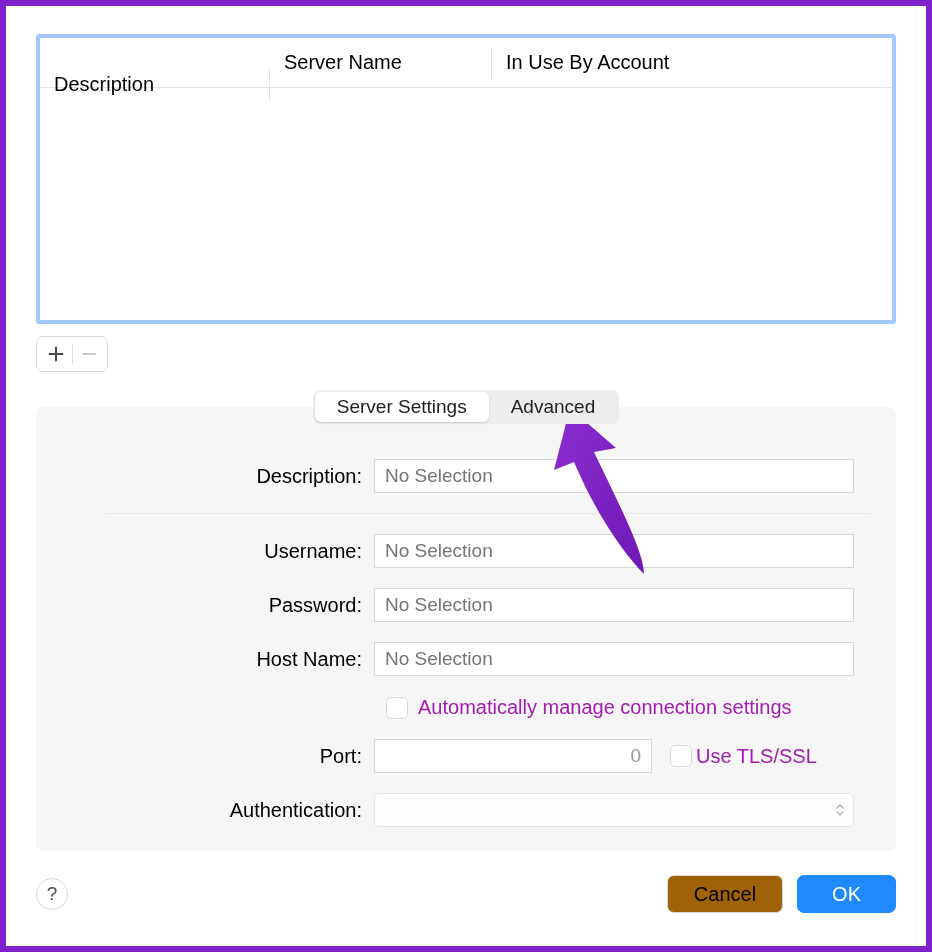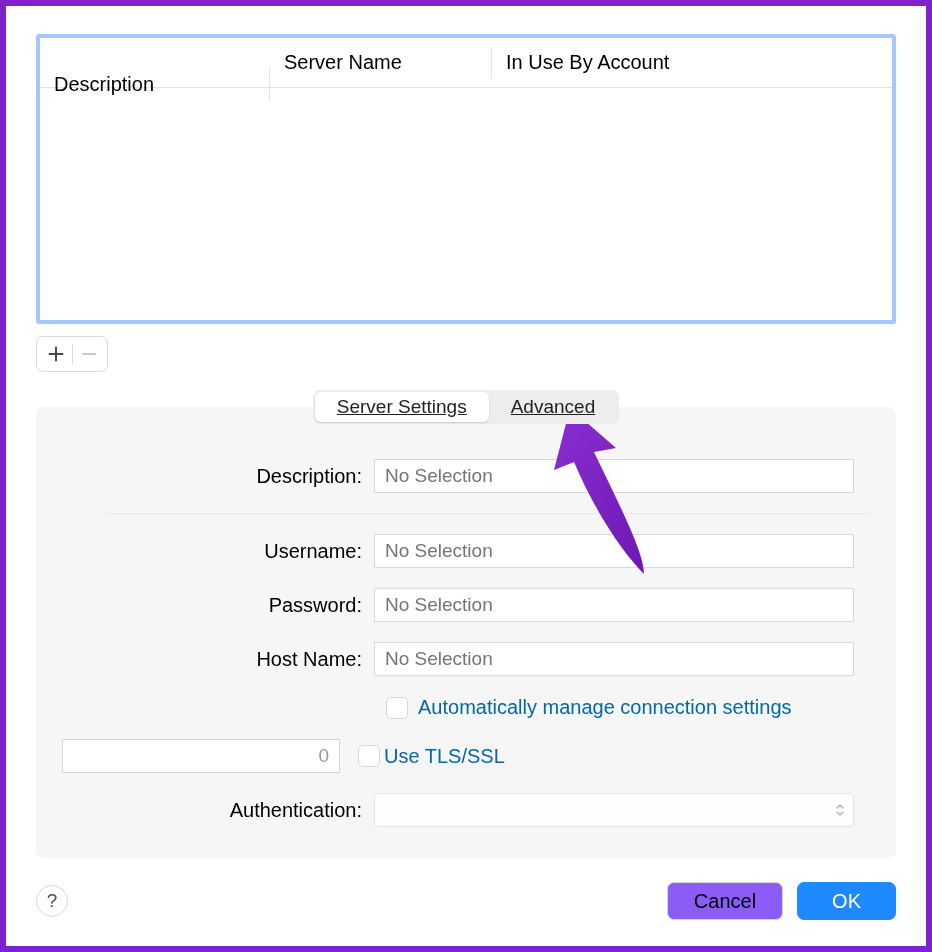--- a/index.html
+++ b/index.html
@@ -92,21 +92,20 @@
     height: 34px;
   }
   .seg .tab {
     padding: 0 22px;
     font-size: 19px;
     color: #222;
     display: flex;
     align-items: center;
     border-radius: 6px;
     cursor: pointer;
-    text-decoration: underline;
   }
   .seg .tab.active {
     background: #fff;
     box-shadow: 0 1px 2px rgba(0,0,0,0.15);
   }
 
   
   .panel {
     background: #f6f6f6;
     border-radius: 7px;
@@ -148,21 +147,21 @@
     margin-bottom: 20px;
     gap: 10px;
   }
   .chk {
     width: 22px;
     height: 22px;
     border: 1px solid #d8d8d8;
     border-radius: 5px;
     background: #fff;
   }
-  .chk-lbl { font-size: 20px; color: #0369a1; }
+  .chk-lbl { font-size: 20px; color: #a21caf; }
   .port-row .inp { max-width: 278px; text-align: right; }
   .tls-group { display: flex; align-items: center; gap: 4px; margin-left: 18px; }
   .select-wrap {
     flex: 1;
     max-width: 480px;
     height: 34px;
     border: 1px solid #e5e5e5;
     background: #fefefe;
     border-radius: 5px;
     display: flex;
@@ -190,21 +189,21 @@
     color: #4a4a4a;
     background: #fff;
   }
   .spacer { flex: 1; }
   .btn-cancel, .btn-ok {
     height: 38px;
     padding: 16px 26px;
     font-size: 20px;
     border-radius: 7px;
     border: 1px solid #d8d8d8;
-    background: #8b5cf6;
+    background: #a16207;
     margin-left: 14px;
     display: flex;
     align-items: center;
     cursor: pointer;
   }
   .btn-ok {
     background: #1f89ff;
     border-color: #1f89ff;
     color: #fff;
     padding: 15px 34px;
@@ -276,28 +275,29 @@
       <div class="lbl">Host Name:</div>
       <input class="inp" placeholder="No Selection" style="">
     </div>
 
     <div class="check-row">
       <div class="chk"></div>
       <div class="chk-lbl">Automatically manage connection settings</div>
     </div>
 
     <div class="row port-row">
+      <div class="lbl">Port:</div>
       <input class="inp" style="color: rgb(154, 154, 154);" value="0">
       <div class="tls-group">
         <div class="chk"></div>
         <div class="chk-lbl">Use TLS/SSL</div>
       </div>
     </div>
 
-    <div class="row" style="margin-bottom:7px">
+    <div class="row" style="margin-bottom:0">
       <div class="lbl">Authentication:</div>
       <div class="select-wrap">
         <div class="select-caret">
           <svg width="10" height="14" viewBox="0 0 10 14">
               <path d="M2 5 L5 2 L8 5 M2 9 L5 12 L8 9" stroke="#b5b5b5" stroke-width="1.5" fill="none" stroke-linecap="round" stroke-linejoin="round"></path>
             </svg>
         </div>
       </div>
     </div>
 

